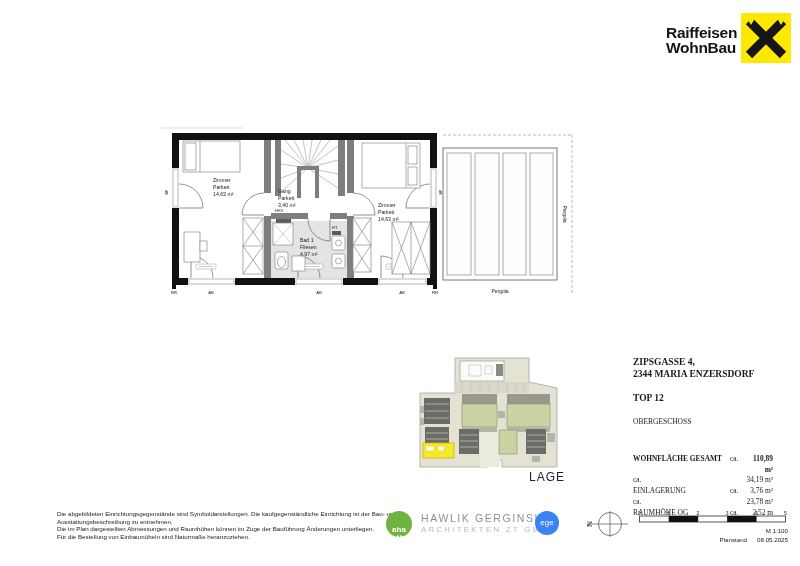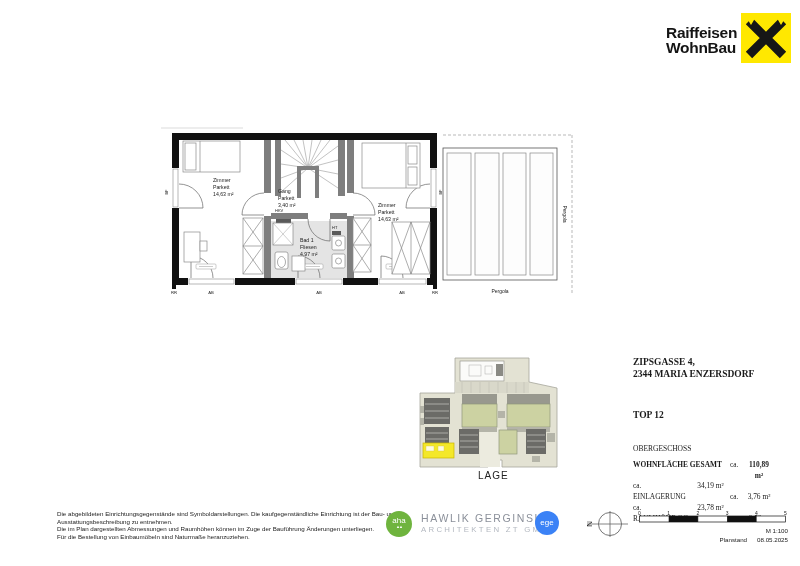--- a/index.html
+++ b/index.html
@@ -8,40 +8,40 @@
   .page { position:relative; width:800px; height:566px; background:#fff; overflow:hidden;padding-left:32px; }
   .abs { position:absolute; }
 
   
   .rwb-text { position:absolute; left:666px; top:26px; font-weight:bold; font-size:15.5px; line-height:14.5px; letter-spacing:-0.3px; color:#141414; }
   .rwb-mark { position:absolute; left:741px; top:13px; width:50px; height:50px; background:#ffe800; }
 
   
   svg text { font-family:"Liberation Sans", sans-serif; fill:#222; }
 
-  .lage { position:absolute; left:478px; top:470px; width:60px; font-size:10px; letter-spacing:1px; color:#222; }
+  .lage { position:absolute; left:505px; top:470px; width:60px; text-align:right; font-size:12px; letter-spacing:1px; color:#222; }
 
   
   .info { position:absolute; left:633px; top:357px; width:140px;font-family:Liberation Serif, serif; }
   .info .addr { font-weight:bold; font-size:9.5px; line-height:11.5px; }
-  .info .top { font-weight:bold; font-size:9.5px; margin-top:30px; }
-  .info .floor { font-size:7.5px; margin-top:24px; color:#222; }
-  .info .tbl { margin-top:7px; }
+  .info .top { font-weight:bold; font-size:9.5px; margin-top:13px; }
+  .info .floor { font-size:7.5px; margin-top:14px; color:#222; }
+  .info .tbl { margin-top:28px; }
   .info .row { display:flex; font-size:7.4px; line-height:10.7px; }
   .info .row .lbl { width:97px; }
   .info .row .ca { width:15px; }
-  .info .row .val { flex:1; text-align:center; }
+  .info .row .val { flex:1; text-align:right; }
   .info .row.b .lbl, .info .row.b .val { font-weight:bold; }
 
   
   .disclaimer { position:absolute; left:57px; top:510px; width:350px; font-size:6.2px; line-height:7.6px; color:#222; }
 
   
   .aha { position:absolute; left:386px; top:511px; width:26px; height:26px; border-radius:50%; background:#6fb43e; color:#fff; text-align:center; }
-  .aha .t { font-size:8px; font-weight:normal; line-height:9px; margin-top:5px; }
+  .aha .t { font-size:8px; font-weight:bold; line-height:9px; margin-top:14px; }
   .aha .m { font-size:4px; line-height:4px; letter-spacing:-1px; }
   .arch { position:absolute; left:421px; top:512px; }
   .arch .l1 { font-size:10.5px; letter-spacing:1.6px; color:#8b909a; }
   .arch .l2 { font-size:7.8px; letter-spacing:2.3px; color:#b3b8c0; margin-top:1px; }
   .ege { position:absolute; left:535px; top:511px; width:24px; height:24px; border-radius:50%; background:#3b82f6; color:#fff; text-align:center; font-size:8px; line-height:24px; }
 
   .m-label { position:absolute; left:690px; top:527px; width:98px; text-align:right; font-size:6.2px; color:#222; }
   .planstand { position:absolute; left:690px; top:536px; width:98px; display:flex; justify-content:flex-end; gap:10px; font-size:6.2px; color:#222; }
 </style>
 </head>

